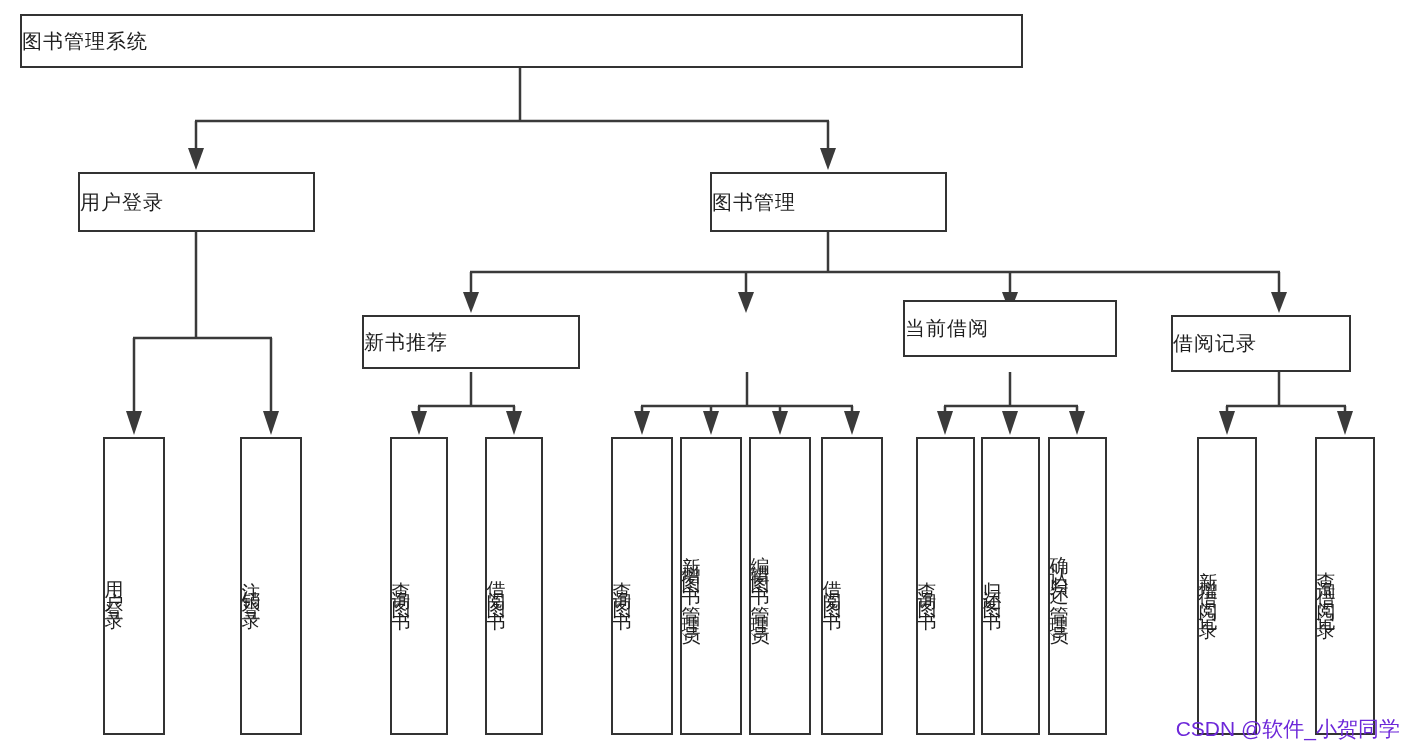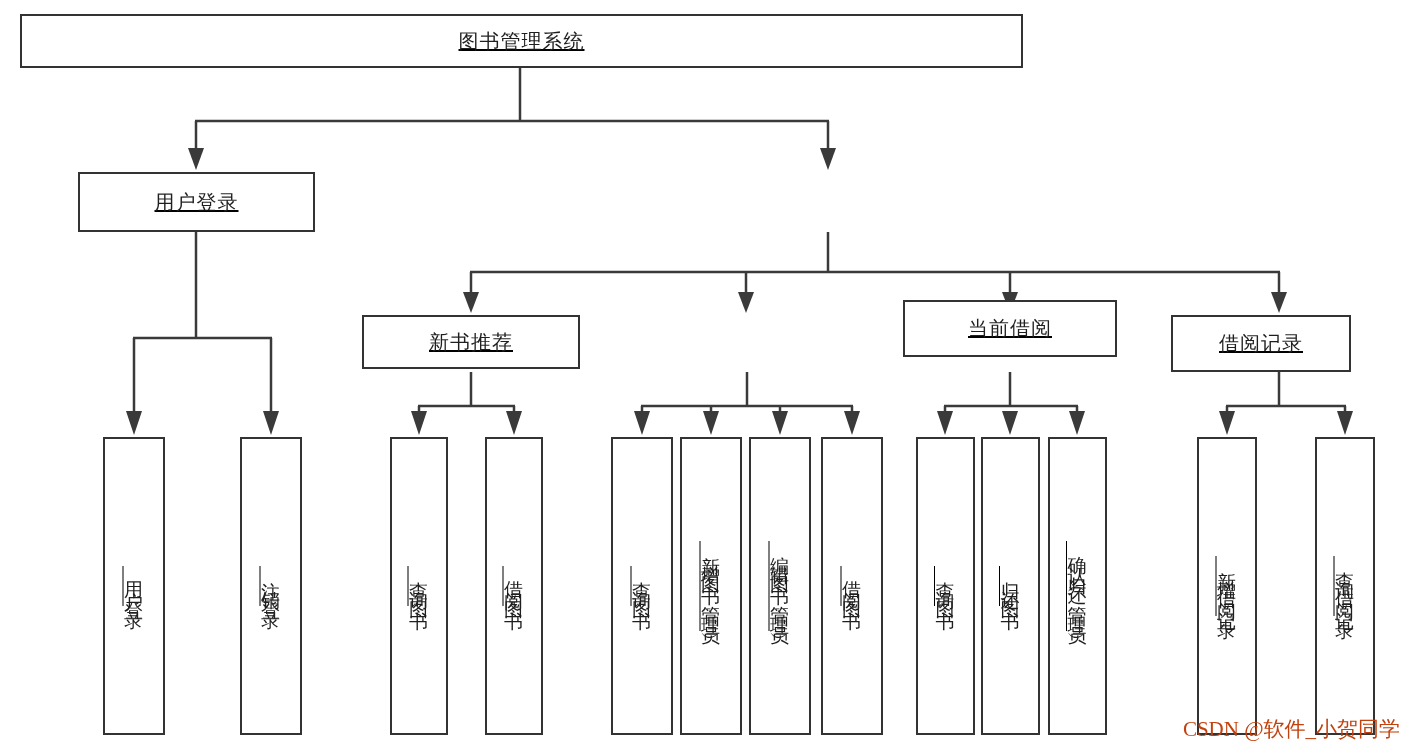--- a/index.html
+++ b/index.html
@@ -21,47 +21,45 @@
     top: 0;
     z-index: 1;
   }
   .node {
     position: absolute;
     box-sizing: border-box;
     border: 2.5px solid #333333;
     background: #ffffff;
     display: flex;
     align-items: center;
-    justify-content: center;
+    justify-content: flex-start;
     z-index: 2;
-    text-decoration: underline;
   }
   .hlabel {
     font-size: 20px;
     color: #1f1f1f;
     letter-spacing: 1px;
     white-space: nowrap;
   }
   .vlabel {
     writing-mode: vertical-rl;
     text-orientation: mixed;
     font-size: 19px;
     color: #1f1f1f;
     letter-spacing: 10px;
     line-height: 1;
   }
   .watermark {
     position: absolute;
     right: 5px;
     bottom: 4px;
     font-size: 21px;
-    color: #c2410c;
+    color: #6d28d9;
     z-index: 5;
     white-space: nowrap;
-    font-family: Liberation Serif, serif;
   }
 </style>
 </head>
 <body>
 
 <div class="canvas">
 
   <svg class="connectors" width="1405" height="747" viewBox="0 0 1405 747">
     <g stroke="#3a3a3a" stroke-width="2.5" fill="none">
 
@@ -127,20 +125,23 @@
     </g>
   </svg>
 
   <div class="node" style="left:20px;top:14px;width:1003px;height:54px">
     <span class="hlabel">图书管理系统</span>
   </div>
 
   <div class="node" style="left:78px;top:172px;width:237px;height:60px">
     <span class="hlabel">用户登录</span>
   </div>
+  <div class="node" style="left:710px;top:172px;width:237px;height:60px">
+    <span class="hlabel">图书管理</span>
+  </div>
 
   <div class="node" style="left:362px;top:315px;width:218px;height:54px">
     <span class="hlabel">新书推荐</span>
   </div>
   <div class="node" style="left:903px;top:300px;width:214px;height:57px">
     <span class="hlabel">当前借阅</span>
   </div>
   <div class="node" style="left:1171px;top:315px;width:180px;height:57px">
     <span class="hlabel">借阅记录</span>
   </div>

